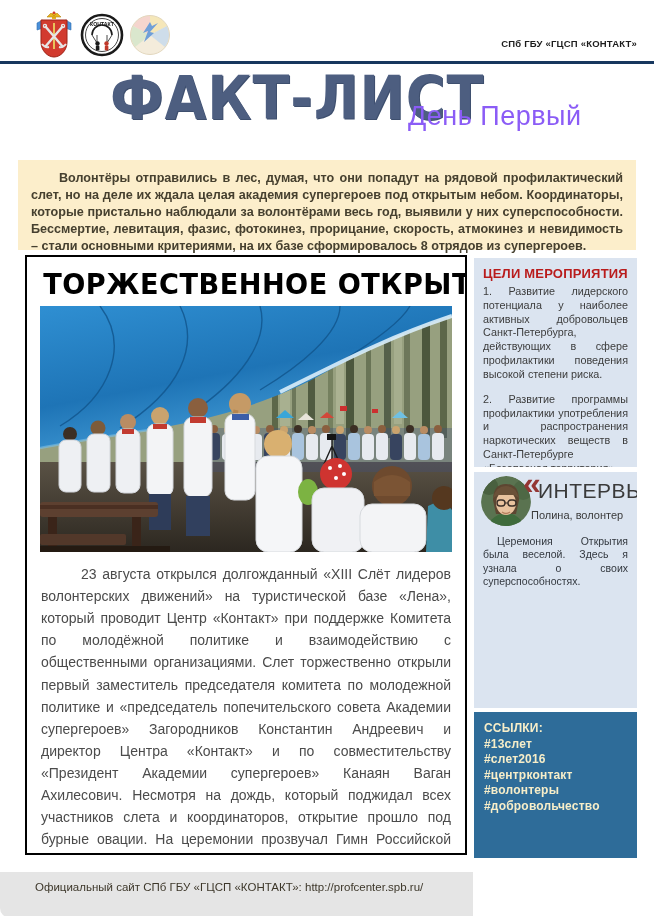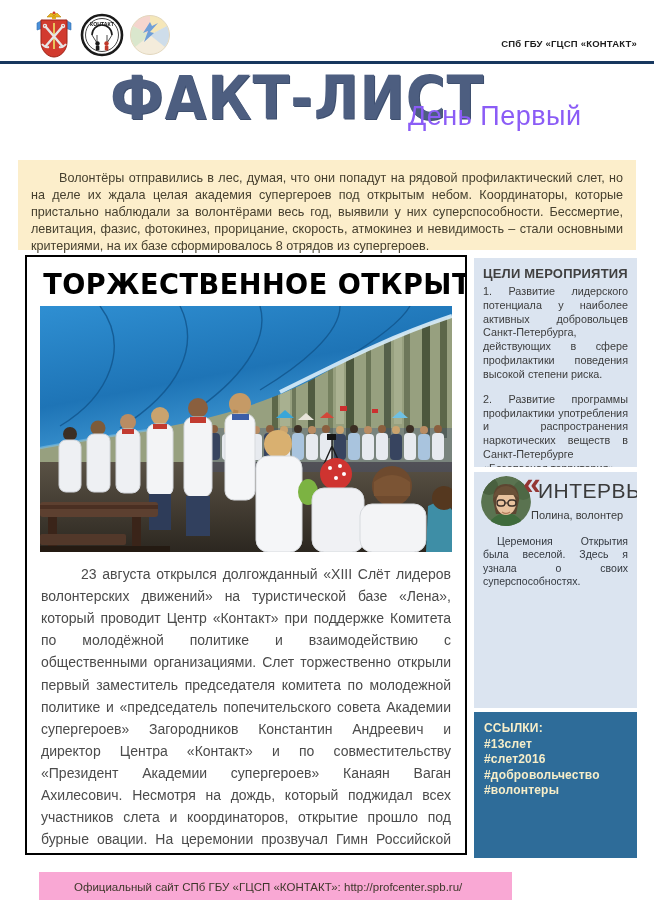--- a/index.html
+++ b/index.html
@@ -18,51 +18,51 @@
               font-size:54px;font-weight:800;color:#4d5e80;letter-spacing:1px;
               transform:scaleY(1.12);transform-origin:top left;
               text-shadow:1px 1px 0 #3e4f6e;}
   .sub-title{position:absolute;left:408px;top:101px;font-size:27px;color:#8b5cf6;
              letter-spacing:.5px;}
 
   
   .intro{position:absolute;left:18px;top:160px;width:618px;height:90px;background:#fceecb;
          box-sizing:border-box;padding:10px 13px;font-size:12.6px;line-height:1.34;
          text-align:justify;color:#46402f;}
-  .intro p{margin:0;text-indent:28px;}
+  .intro p{margin:0;text-indent:28px;font-weight:bold;}
 
   
   .article{position:absolute;left:25px;top:255px;width:442px;height:600px;
            box-sizing:border-box;border:2px solid #000;background:#fff;overflow:hidden;}
   .article h1{margin:11px 10px 5px;font-size:28px;font-weight:800;color:#000;
               text-align:center;letter-spacing:.5px;font-family:"DejaVu Sans",sans-serif;
               transform:scaleX(.97);transform-origin:center;white-space:nowrap;}
   .photo-wrap{width:412px;height:246px;margin:3px auto 0;}
   .article .body{margin:11px 14px;font-size:14px;line-height:1.58;text-align:justify;
                  color:#4b4b4b;}
   .article .body p{margin:0;text-indent:40px;}
 
   
   .side{position:absolute;left:474px;width:163px;box-sizing:border-box;}
   .goals{top:258px;height:209px;background:#dbe4f0;padding:8px 9px;overflow:hidden;}
-  .goals h2{margin:0 0 4px;font-size:13px;font-weight:800;color:#404040;letter-spacing:.2px;}
+  .goals h2{margin:0 0 4px;font-size:13px;font-weight:800;color:#b91c1c;letter-spacing:.2px;}
   .goals .item{font-size:10.8px;line-height:1.28;text-align:justify;color:#3c3c3c;margin:0 0 11px;}
   .interview{top:472px;height:236px;background:#dbe4f0;padding:6px 9px 8px;overflow:hidden;}
   .iv-head{position:relative;height:57px;}
   .iv-quote{position:absolute;left:40px;top:-13px;font-size:32px;font-weight:bold;color:#943634;}
   .iv-title{position:absolute;left:55px;top:1px;font-size:21px;color:#3a3a3a;letter-spacing:.5px;}
   .iv-sub{position:absolute;left:48px;top:31px;font-size:11px;color:#3a3a3a;}
   .interview .iv-body{font-size:10.5px;line-height:1.27;text-align:justify;color:#33383f;}
   .interview .iv-body p{margin:0;text-indent:14px;}
   .links{top:712px;height:146px;background:#2e6c99;padding:9px 10px;overflow:hidden;}
   .links .lk{font-size:12px;line-height:1.3;font-weight:bold;color:#f7eec9;letter-spacing:.2px;}
 
   
-  .footer{position:absolute;left:0;top:872px;width:473px;height:28px;background:#f9a8d4;
-          box-sizing:border-box;padding-left:35px;font-size:11.5px;line-height:30px;color:#3d372a;margin-left:39px;}
+  .footer{position:absolute;left:0;top:872px;width:473px;height:44px;background:#e5e5e5;
+          box-sizing:border-box;padding-left:35px;font-size:11.5px;line-height:30px;color:#3d372a;}
 
   .avatar{position:absolute;left:-2px;top:-2px;border-radius:50%;overflow:hidden;}
 </style>
 </head>
 <body>
 
 <div class="page">
 
   <div class="logos">
     <svg class="logo" width="42" height="48" viewBox="0 0 42 48">
@@ -298,21 +298,22 @@
     </div>
     <div class="iv-body">
       <p>Церемония Открытия была веселой. Здесь я узнала о своих суперспособностях.</p>
     </div>
   </div>
 
   <div class="side links">
     <div class="lk">ССЫЛКИ:</div>
     <div class="lk">#13слет</div>
     <div class="lk">#слет2016</div>
+    <div class="lk">#центрконтакт</div>
+    <div class="lk">#волонтеры</div>
     <div class="lk">#добровольчество</div>
-    <div class="lk">#волонтеры</div>
   </div>
 
   <div class="footer">
     <span>Официальный сайт СПб ГБУ «ГЦСП «КОНТАКТ»: http://profcenter.spb.ru/</span>
   </div>
 
 </div>
 
 </body></html>

